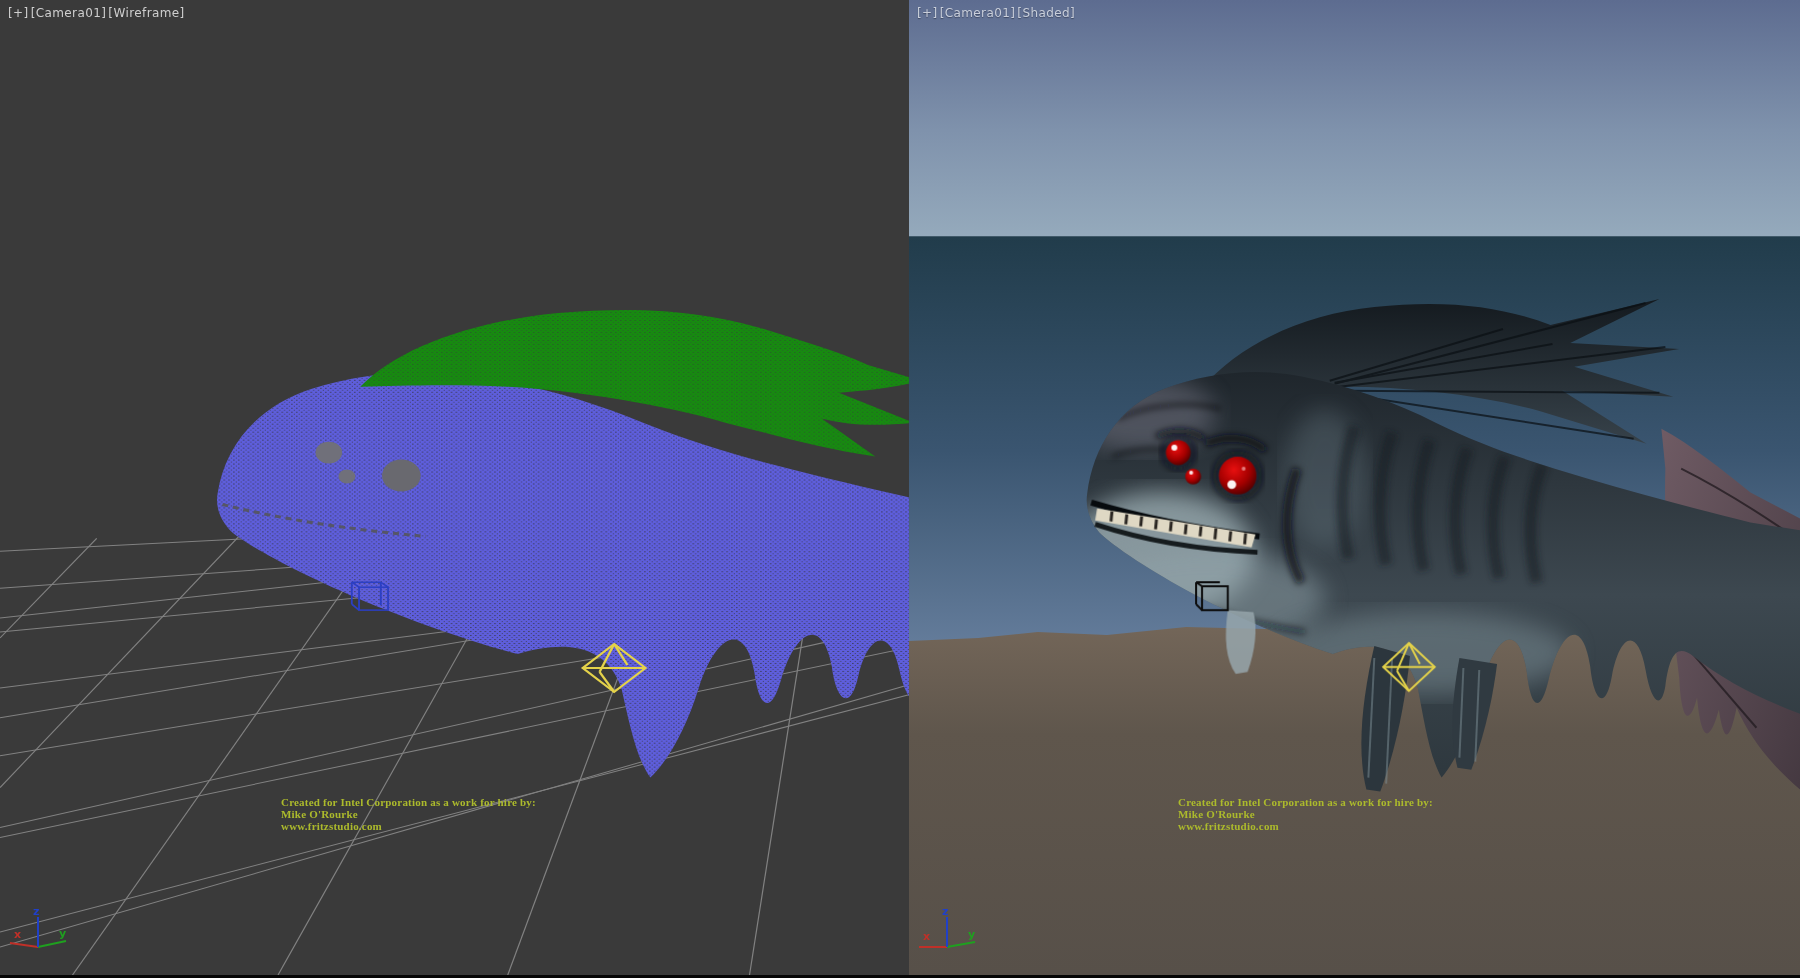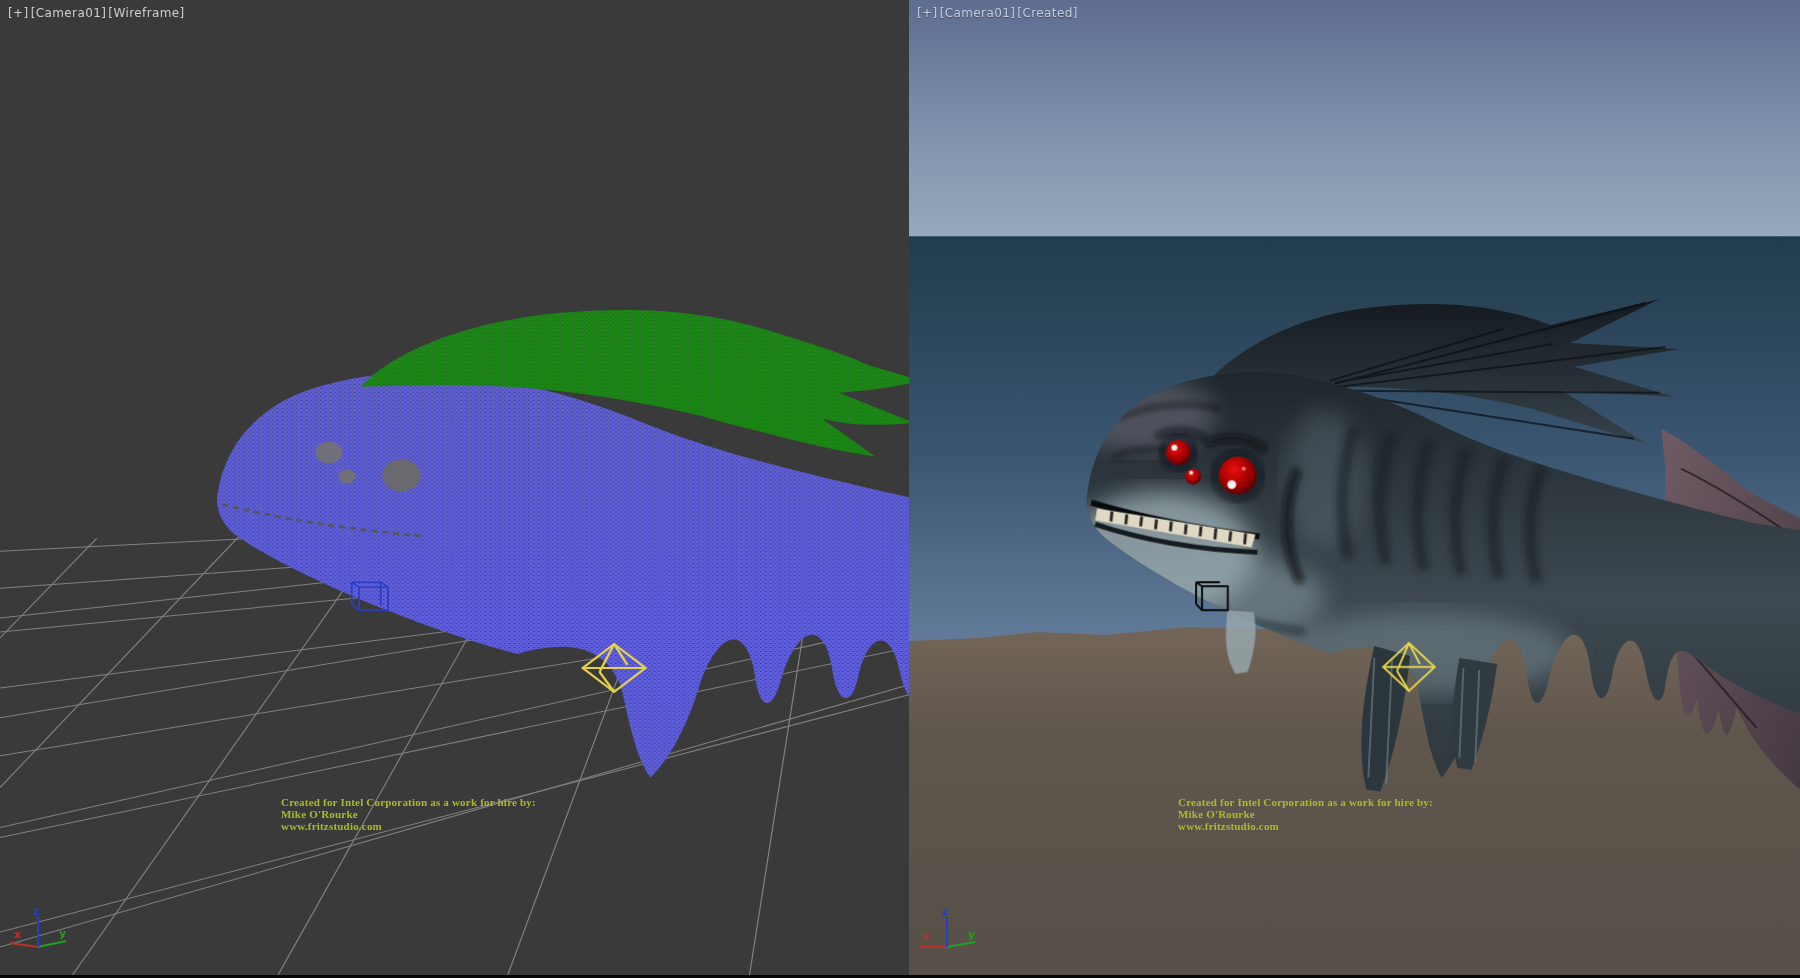--- a/index.html
+++ b/index.html
@@ -122,21 +122,21 @@
       <line x1="34" y1="42" x2="62" y2="36" stroke="#1FA01F" stroke-width="2"></line>
       <line x1="34" y1="42" x2="34" y2="12" stroke="#2040C8" stroke-width="2"></line>
       <text x="10" y="33" fill="#C03028">x</text>
       <text x="55" y="32" fill="#1FA01F">y</text>
       <text x="29" y="10" fill="#2040C8">z</text>
     </svg>
   </div>
 
   <div class="viewport" id="vp-right">
     <div class="vp-label">
-      <span>[+]</span><span>[Camera01]</span><span>[Created]</span>
+      <span>[+]</span><span>[Camera01]</span><span>[Shaded]</span>
     </div>
 
     <svg class="scene" viewBox="0 0 900 978" preserveAspectRatio="none">
       <defs>
         <linearGradient id="R_sky" x1="0" y1="0" x2="0" y2="1">
           <stop offset="0" stop-color="#5D6C90"></stop>
             <stop offset=".55" stop-color="#7F92AC"></stop>
             <stop offset="1" stop-color="#95AABC"></stop>
         </linearGradient>
         <linearGradient id="R_sea" x1="0" y1="0" x2="0" y2="1">

